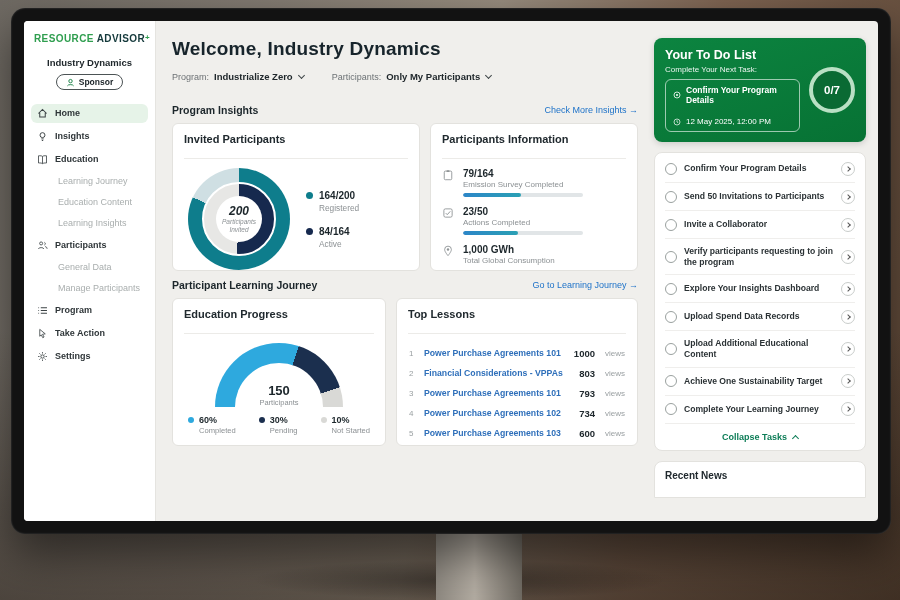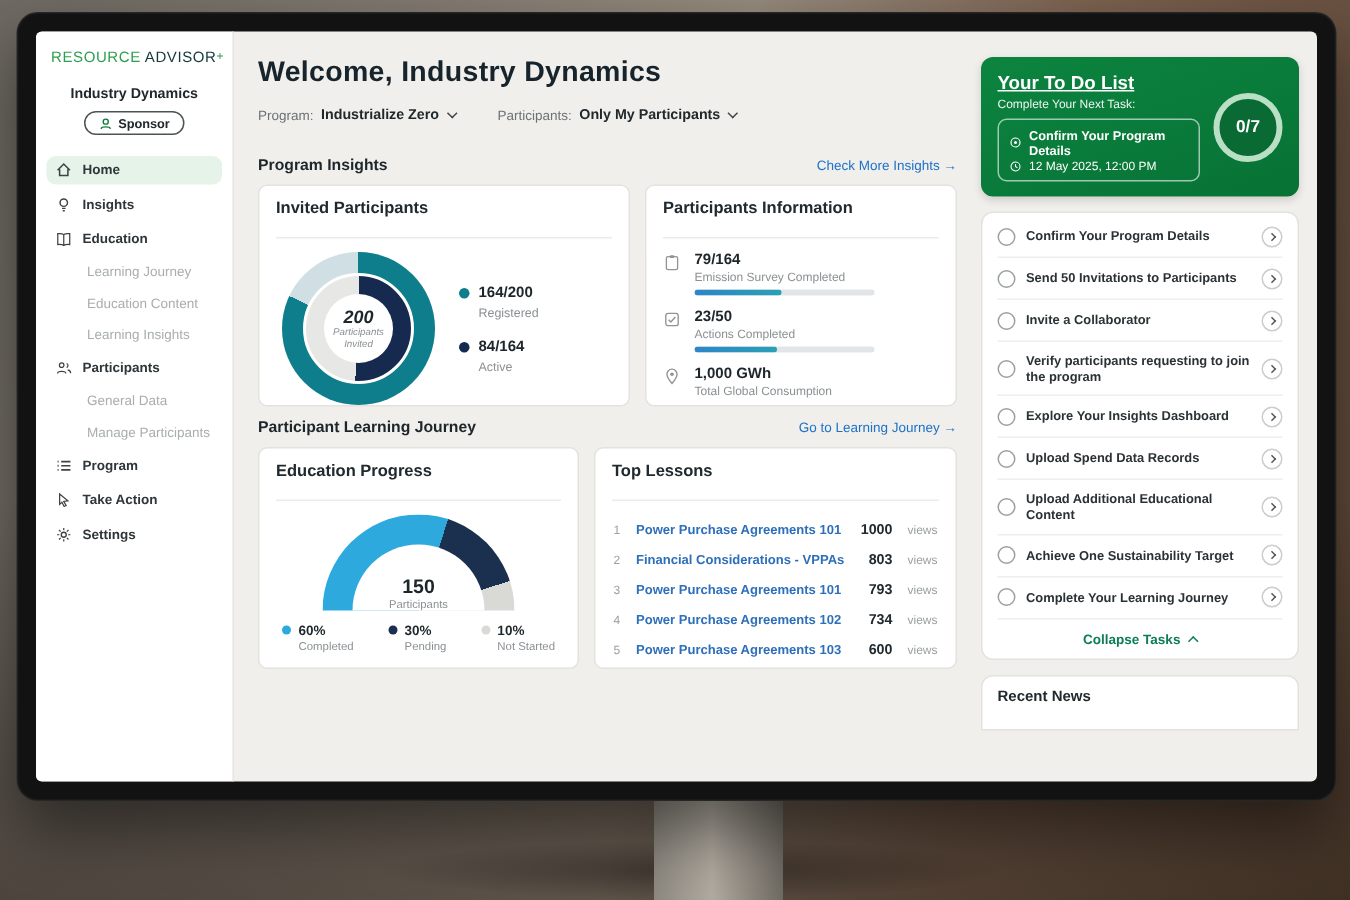--- a/index.html
+++ b/index.html
@@ -15,21 +15,21 @@
   .stand-neck{position:absolute;left:436px;top:532px;width:86px;height:68px;
     background:linear-gradient(90deg,#8d8880,#b2aba1 45%,#6f6a62);}
   .stand-shadow{position:absolute;left:250px;top:560px;width:420px;height:40px;border-radius:50%;
     background:radial-gradient(ellipse at center, rgba(0,0,0,.35), rgba(0,0,0,0) 70%);}
   .monitor{position:absolute;left:11px;top:8px;width:880px;height:526px;background:#121212;
     border-radius:14px;padding:13px;box-shadow:0 20px 45px rgba(0,0,0,.5), inset 0 0 2px rgba(255,255,255,.25);}
   .screen{width:100%;height:100%;background:#f0efec;border-radius:4px;overflow:hidden;display:flex;}
   
   .sidebar{width:132px;background:#ffffff;border-right:1px solid #e5e4e0;padding:12px 7px 8px;flex:none;
     display:flex;flex-direction:column;}
-  .brand{font-size:10px;font-weight:normal;letter-spacing:.4px;padding-left:3px;white-space:nowrap;}
+  .brand{font-size:10px;font-weight:bold;letter-spacing:.4px;padding-left:3px;white-space:nowrap;}
   .brand .res{color:#2f9e4f;} .brand .adv{color:#14393b;} .brand .plus{color:#2f9e4f;font-size:8px;vertical-align:top;}
   .org{font-size:9.5px;font-weight:bold;text-align:center;margin-top:13px;color:#20282c;}
   .sponsor{align-self:center;margin-top:6px;border:1px solid #4c5355;border-radius:10px;padding:2px 9px;
     font-size:8.5px;display:flex;gap:4px;align-items:center;color:#20282c;font-weight:bold;background:#fff;}
   .sponsor svg{width:9px;height:9px;color:#0d7a3c;}
   .nav{margin-top:14px;display:flex;flex-direction:column;gap:4px;}
   .nav-item{display:flex;align-items:center;gap:7px;padding:4px 6px;font-size:9px;color:#2f3639;
     font-weight:bold;border-radius:5px;cursor:pointer;line-height:1;}
   .nav-item.sub{padding-left:27px;color:#a9aeae;font-weight:normal;}
   .nav-item.active{background:#e6f3e8;border-radius:6px;}
@@ -87,25 +87,25 @@
   .lesson-row{display:flex;align-items:center;gap:7px;padding:4.5px 1px;}
   .lesson-rank{font-size:8px;color:#9aa0a2;width:8px;flex:none;}
   .lesson-title{font-size:8.7px;color:#2e6fba;font-weight:bold;cursor:pointer;white-space:nowrap;overflow:hidden;text-overflow:ellipsis;flex:1;}
   .lesson-views{font-size:9.5px;font-weight:bold;color:#20292e;}
   .lesson-views-lab{font-size:8px;color:#9aa0a2;margin-left:3px;text-align:right;}
   
   .right{width:228px;flex:none;padding:17px 12px 0 4px;display:flex;flex-direction:column;}
   .todo-card{background:linear-gradient(160deg,#0c8440,#077234);border-radius:8px;padding:10px 11px;color:#fff;
     display:flex;gap:9px;box-shadow:0 2px 6px rgba(0,0,0,.15);}
   .todo-left{flex:1;min-width:0;}
-  .todo-title{font-size:12.5px;font-weight:bold;margin-bottom:3px;text-decoration:underline;}
+  .todo-title{font-size:12.5px;font-weight:bold;margin-bottom:3px;}
   .todo-sub{font-size:8px;opacity:.92;margin-bottom:5px;}
   .todo-box{border:1px solid rgba(255,255,255,.6);border-radius:6px;padding:5px 7px;}
   .todo-box-row{display:flex;align-items:center;gap:5px;font-size:8.5px;font-weight:bold;}
-  .todo-box-row.time{font-weight:normal;font-size:8px;margin-top:1px;}
+  .todo-box-row.time{font-weight:normal;font-size:8px;margin-top:12px;}
   .todo-box-row svg{width:8px;height:8px;flex:none;}
   .todo-ring{width:46px;height:46px;flex:none;align-self:center;border-radius:50%;border:4px solid #b9e0c4;
     background:#0a6a33;display:flex;align-items:center;justify-content:center;font-size:11.5px;font-weight:bold;}
   .tasks-card{background:#fff;border:1px solid #e3e2de;border-radius:8px;margin-top:10px;padding:2px 10px 0;}
   .task-row{display:flex;align-items:center;gap:7px;padding:6.5px 0;border-bottom:1px solid #efeeec;cursor:pointer;}
   .task-check{width:12px;height:12px;border:1.3px solid #9aa19f;border-radius:50%;flex:none;cursor:pointer;}
   .task-label{font-size:8.6px;color:#2b3235;font-weight:bold;flex:1;line-height:1.3;}
   .task-chevbtn{width:14px;height:14px;border:1px solid #c9cdcb;border-radius:50%;flex:none;display:flex;
     align-items:center;justify-content:center;cursor:pointer;}
   .chev-r{width:4px;height:4px;border-right:1.2px solid #555;border-bottom:1.2px solid #555;transform:rotate(-45deg);margin-left:-1px;}

